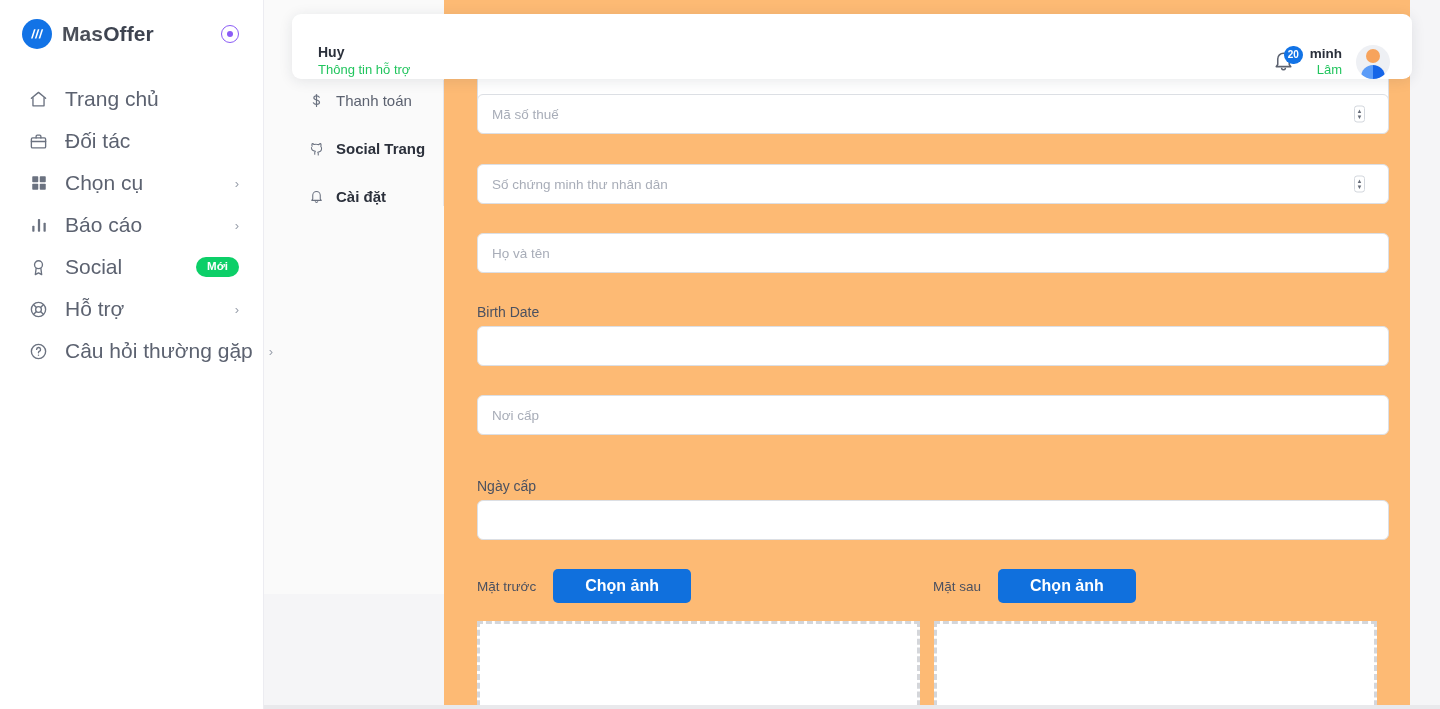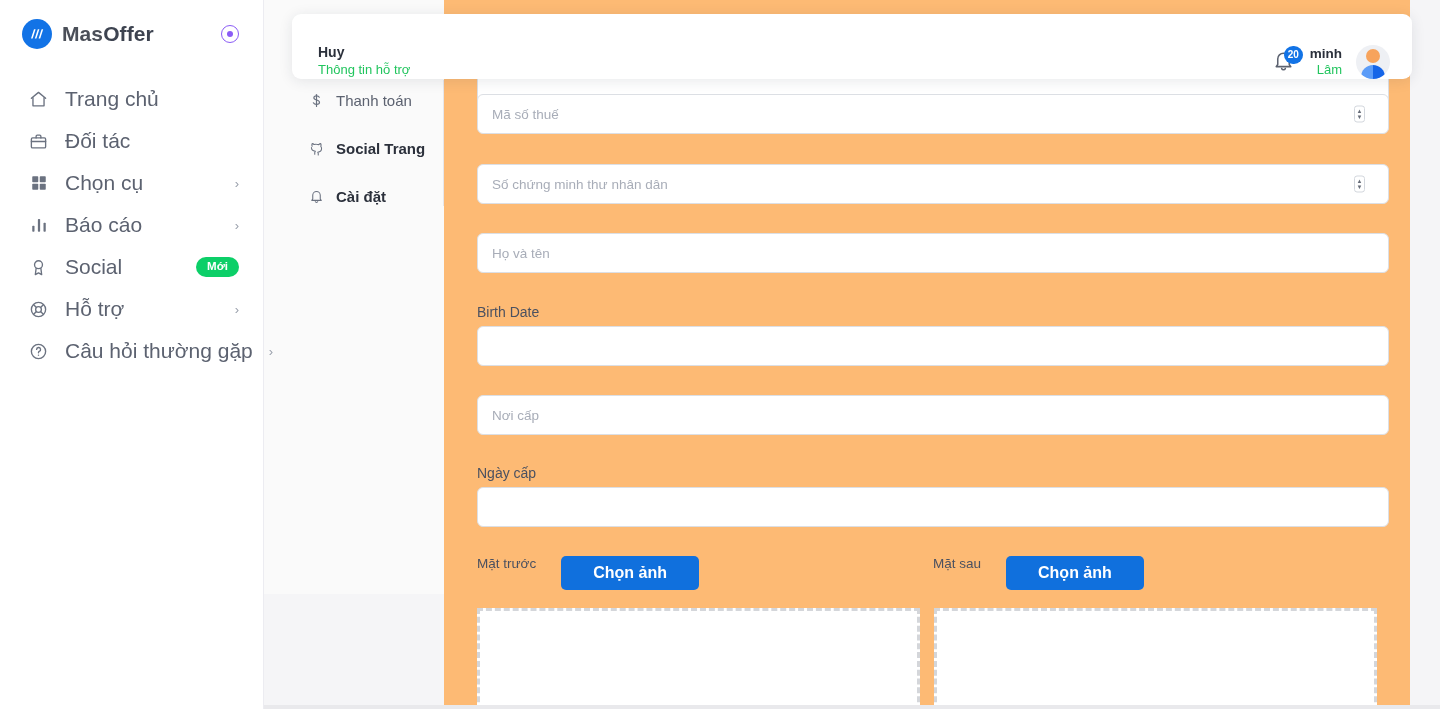--- a/index.html
+++ b/index.html
@@ -124,21 +124,21 @@
     display: flex; flex-direction: column;
     align-items: center; justify-content: center;
     gap: 1px; cursor: pointer;
   }
   .spinner i { font-style: normal; font-size: 6px; line-height: 5px; color: #666c78; }
 
   
   .upload-row {
     display: flex; align-items: center;
   }
-  .upload-col { display: flex; align-items: flex-start; gap: 25px; }
+  .upload-col { display: flex; align-items: center; gap: 17px; }
   .up-label { font-size: 13.5px; color: #4b5160; }
   .btn-pick {
     background: #1070dd; color: #fff;
     border: none; border-radius: 5px;
     font-size: 16px; font-weight: 600;
     padding: 9px 32px; cursor: pointer;
     font-family: "Liberation Sans", sans-serif;
     line-height: 1;
   }
   .drop-row { display: flex; gap: 14px; margin-top: 18px; }
@@ -362,21 +362,21 @@
 
       <div class="field-wrap" style="margin-top:31px;">
         <label class="f-label">Birth Date</label>
         <input class="f-input" type="text" placeholder="" style="">
       </div>
 
       <div class="field-wrap" style="margin-top:29px;">
         <input class="f-input" type="text" placeholder="Nơi cấp" style="">
       </div>
 
-      <div class="field-wrap" style="margin-top:30px;">
+      <div class="field-wrap" style="margin-top:43px;">
         <label class="f-label">Ngày cấp</label>
         <input class="f-input" type="text" placeholder="" style="">
       </div>
 
       <div class="upload-row" style="margin-top:29px;">
         <div class="upload-col" style="width:456px;">
           <span class="up-label">Mặt trước</span>
           <button class="btn-pick">Chọn ảnh</button>
         </div>
         <div class="upload-col">

